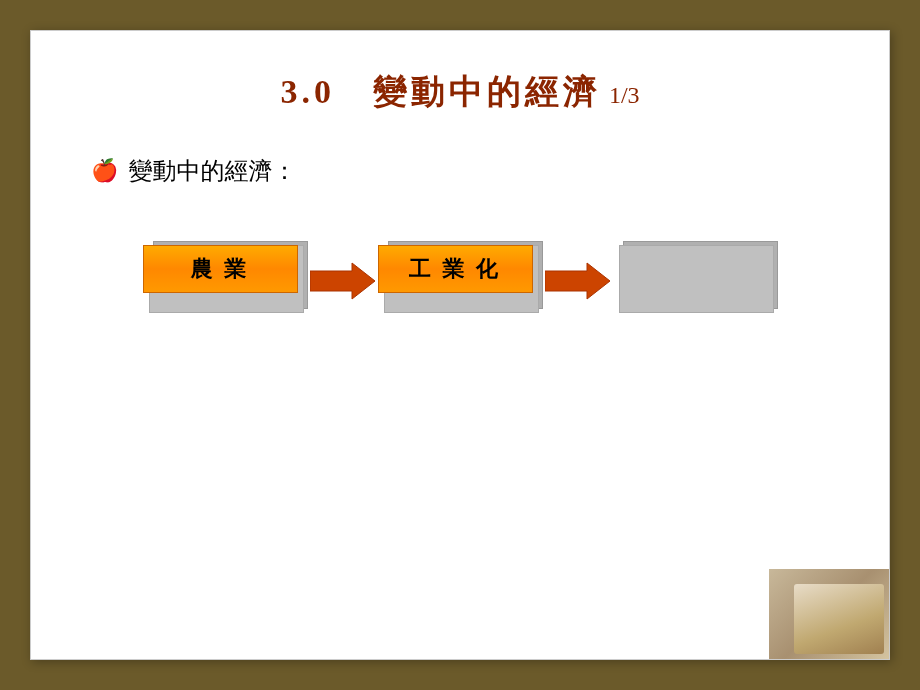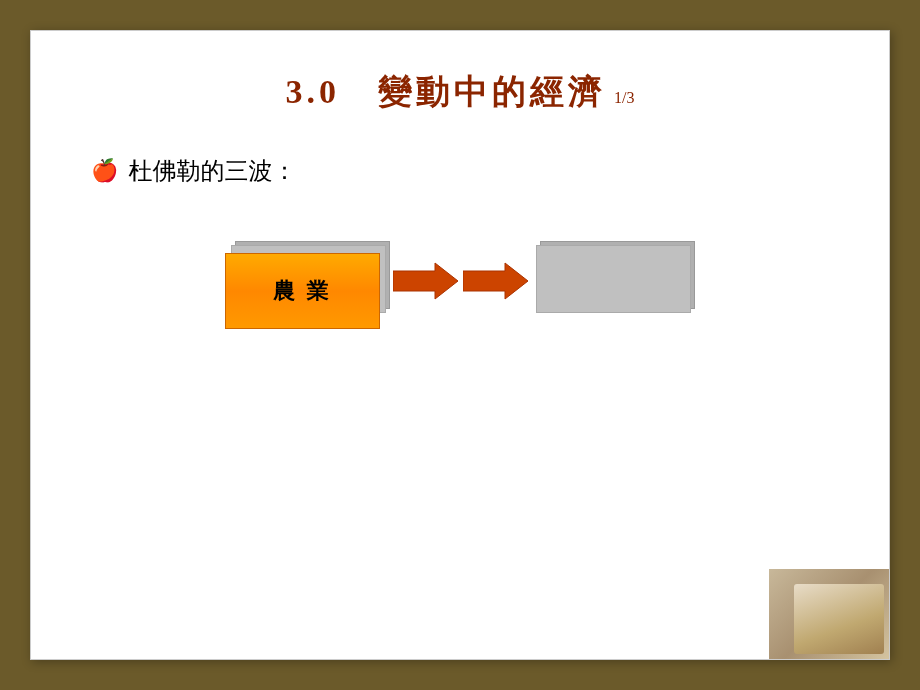--- a/index.html
+++ b/index.html
@@ -51,21 +51,21 @@
     .slide-title {
       text-align: center;
       padding-top: 38px;
       font-size: 34px;
       color: #8B2500;
       font-weight: bold;
       letter-spacing: 4px;
     }
 
     .slide-title .page-num {
-      font-size: 16px;
+      font-size: 24px;
       font-weight: normal;
       margin-left: 8px;
       letter-spacing: 0;
     }
 
     
     .bullet-section {
       margin-top: 40px;
       margin-left: 60px;
       display: flex;
@@ -112,24 +112,24 @@
       top: 4px;
       left: 6px;
       width: 155px;
       height: 68px;
       background: #c0c0c0;
       border: 1px solid #aaa;
     }
 
     .box-main {
       position: absolute;
-      top: 12px;
+      top: 4px;
       left: 0px;
       width: 155px;
-      height: 76px;
+      height: 48px;
       background: linear-gradient(180deg, #ffaa00 0%, #ff8800 50%, #ff9900 100%);
       border: 1px solid #cc6600;
       display: flex;
       align-items: center;
       justify-content: center;
       font-size: 22px;
       font-weight: bold;
       color: #000;
       letter-spacing: 3px;
     }
@@ -155,37 +155,42 @@
 <body>
 
 <div class="slide">
 
   <div class="slide-title">
     <span>3.0　變動中的經濟</span><span class="page-num">1/3</span>
   </div>
 
   <div class="bullet-section">
     <span class="apple-bullet">🍎</span>
-    <span>杜佛勒的三波：</span>
+    <span>變動中的經濟：</span>
   </div>
 
   <div class="flow-diagram">
 
     <div class="box-wrapper">
       <div class="box-shadow-1"></div>
       <div class="box-shadow-2"></div>
       <div class="box-main">農 業</div>
     </div>
 
     <div class="arrow-wrapper">
       <svg class="arrow-svg" viewBox="0 0 65 40" xmlns="http://www.w3.org/2000/svg">
         <polygon points="0,10 42,10 42,2 65,20 42,38 42,30 0,30" fill="#cc4400" stroke="#aa3300" stroke-width="1"></polygon>
       </svg>
     </div>
 
+    <div class="box-wrapper">
+      <div class="box-shadow-1"></div>
+      <div class="box-shadow-2"></div>
+      <div class="box-main">工 業 化</div>
+    </div>
 
     <div class="arrow-wrapper">
       <svg class="arrow-svg" viewBox="0 0 65 40" xmlns="http://www.w3.org/2000/svg">
         <polygon points="0,10 42,10 42,2 65,20 42,38 42,30 0,30" fill="#cc4400" stroke="#aa3300" stroke-width="1"></polygon>
       </svg>
     </div>
 
     <div class="box-wrapper">
       <div class="box-shadow-1"></div>
       <div class="box-shadow-2"></div>

